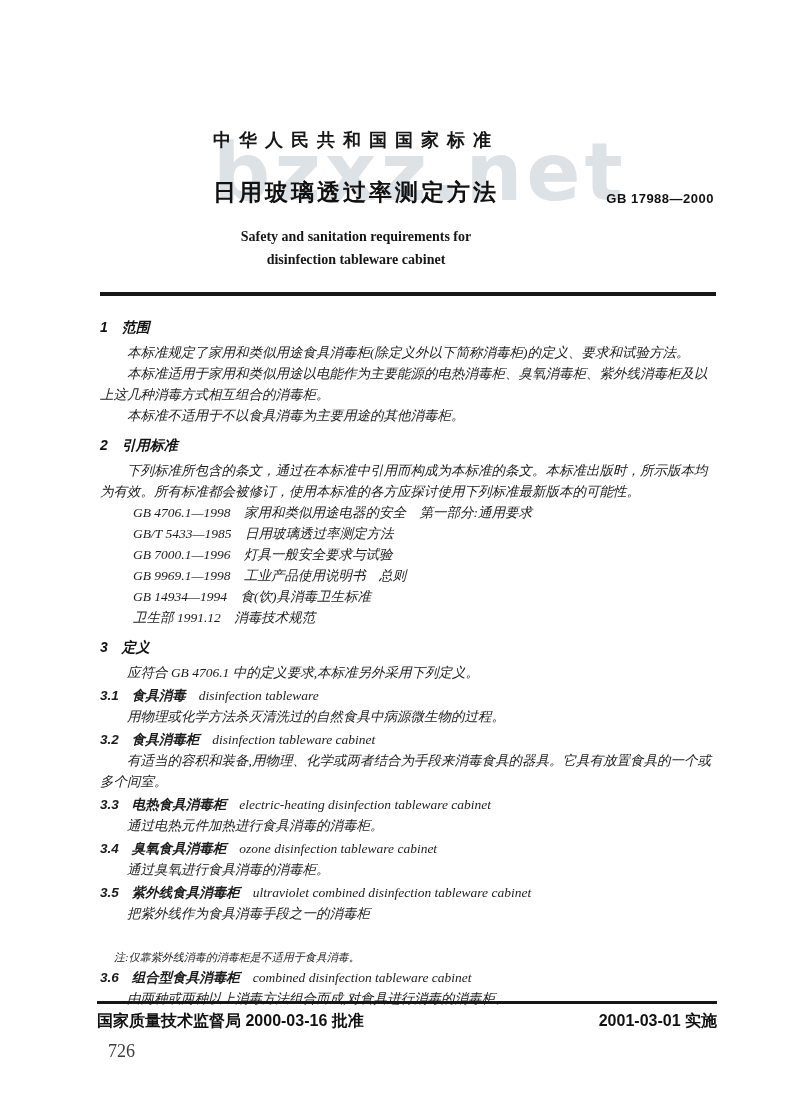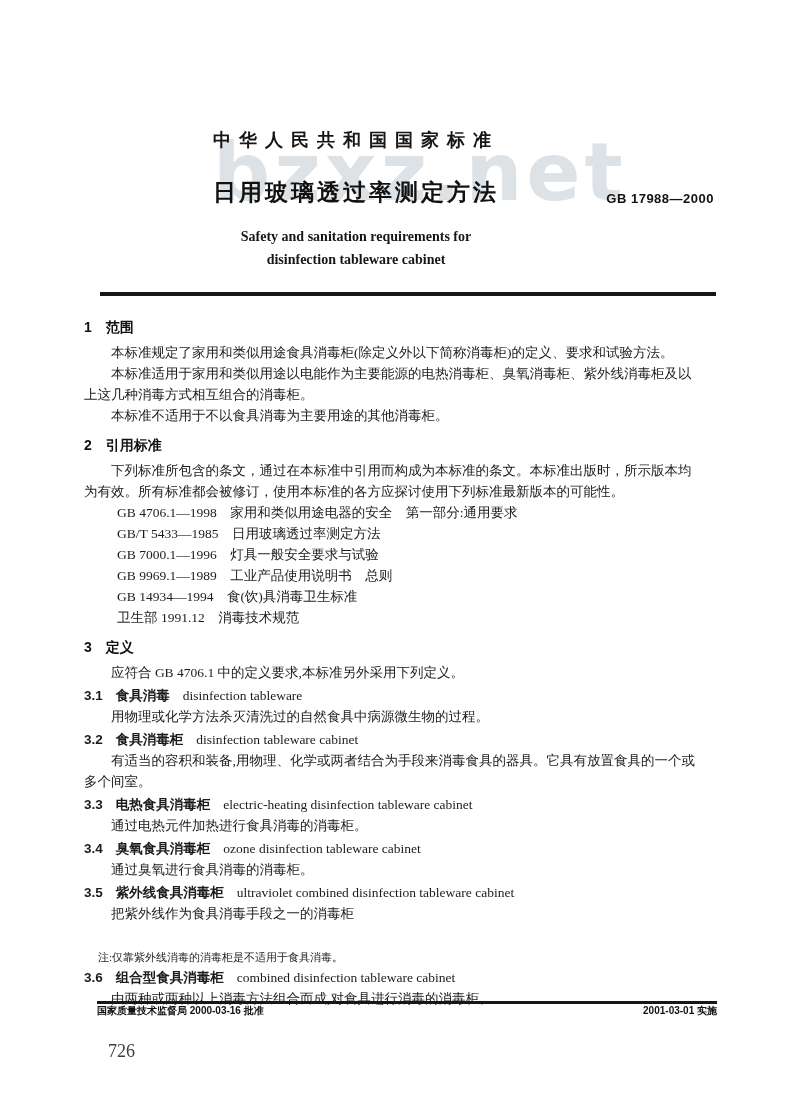--- a/index.html
+++ b/index.html
@@ -55,22 +55,22 @@
   }
   .en-title.l1 { top:229px; }
   .en-title.l2 { top:252px; }
   .header-rule {
     position:absolute; top:292px; left:0; width:616px; height:4px;
     background:#171717;
   }
 
   
   .doc-body {
-    position:absolute; left:84px; top:308px; width:616px; z-index:1;
-    font-size:13.5px; line-height:21px; color:#1b1b1b;
+    position:absolute; left:100px; top:308px; width:616px; z-index:1;
+    font-size:13.5px; line-height:21px; color:#1b1b1b;font-style:italic;
   }
   .blk-h {
     font-family:"Liberation Sans","DejaVu Sans",sans-serif;
     font-weight:bold; font-size:14px; line-height:19px;
     margin:10px 0 5px 0; color:#111;
   }
   .blk-p { text-indent:2em; }
   .blk-ref { padding-left:33px; line-height:21px; }
   .blk-term { margin-top:2px; line-height:21px; }
   .term-num {
@@ -82,23 +82,24 @@
     font-weight:bold; margin-right:13px;
   }
   .term-en { }
   .blk-def { text-indent:2em; }
   .blk-note { font-size:11px; line-height:15px; padding-left:14px; color:#222;margin-top:26px; }
 
   
   .doc-footer {
     position:absolute; left:97px; top:1001px; width:620px; z-index:1;
     border-top:3px solid #171717;
+    padding-top:7px;
     display:flex; justify-content:space-between; align-items:baseline;
     font-family:"Liberation Sans","DejaVu Sans",sans-serif;
-    font-weight:bold; font-size:10px; color:#111;
+    font-weight:bold; font-size:16px; color:#111;
   }
   .page-number {
     position:absolute; left:108px; top:1041px; z-index:1;
     font-size:18px; color:#3d3d3d;
   }
 </style>
 </head>
 <body>
 
 <div class="page">
@@ -117,21 +118,21 @@
   <main class="doc-body">
       <div class="blk-h">1　范围</div>
       <div class="blk-p">本标准规定了家用和类似用途食具消毒柜(除定义外以下简称消毒柜)的定义、要求和试验方法。</div>
       <div class="blk-p">本标准适用于家用和类似用途以电能作为主要能源的电热消毒柜、臭氧消毒柜、紫外线消毒柜及以上这几种消毒方式相互组合的消毒柜。</div>
       <div class="blk-p">本标准不适用于不以食具消毒为主要用途的其他消毒柜。</div>
       <div class="blk-h">2　引用标准</div>
       <div class="blk-p">下列标准所包含的条文，通过在本标准中引用而构成为本标准的条文。本标准出版时，所示版本均为有效。所有标准都会被修订，使用本标准的各方应探讨使用下列标准最新版本的可能性。</div>
       <div class="blk-ref">GB 4706.1—1998　家用和类似用途电器的安全　第一部分:通用要求</div>
       <div class="blk-ref">GB/T 5433—1985　日用玻璃透过率测定方法</div>
       <div class="blk-ref">GB 7000.1—1996　灯具一般安全要求与试验</div>
-      <div class="blk-ref">GB 9969.1—1989　工业产品使用说明书　总则</div>
+      <div class="blk-ref">GB 9969.1—1998　工业产品使用说明书　总则</div>
       <div class="blk-ref">GB 14934—1994　食(饮)具消毒卫生标准</div>
       <div class="blk-ref">卫生部 1991.12　消毒技术规范</div>
       <div class="blk-h">3　定义</div>
       <div class="blk-p">应符合 GB 4706.1 中的定义要求,本标准另外采用下列定义。</div>
       <div class="blk-term"><span class="term-num">3.1</span><span class="term-zh">食具消毒</span><span class="term-en">disinfection tableware</span></div>
       <div class="blk-def">用物理或化学方法杀灭清洗过的自然食具中病源微生物的过程。</div>
       <div class="blk-term"><span class="term-num">3.2</span><span class="term-zh">食具消毒柜</span><span class="term-en">disinfection tableware cabinet</span></div>
       <div class="blk-def">有适当的容积和装备,用物理、化学或两者结合为手段来消毒食具的器具。它具有放置食具的一个或多个间室。</div>
       <div class="blk-term"><span class="term-num">3.3</span><span class="term-zh">电热食具消毒柜</span><span class="term-en">electric-heating disinfection tableware cabinet</span></div>
       <div class="blk-def">通过电热元件加热进行食具消毒的消毒柜。</div>

